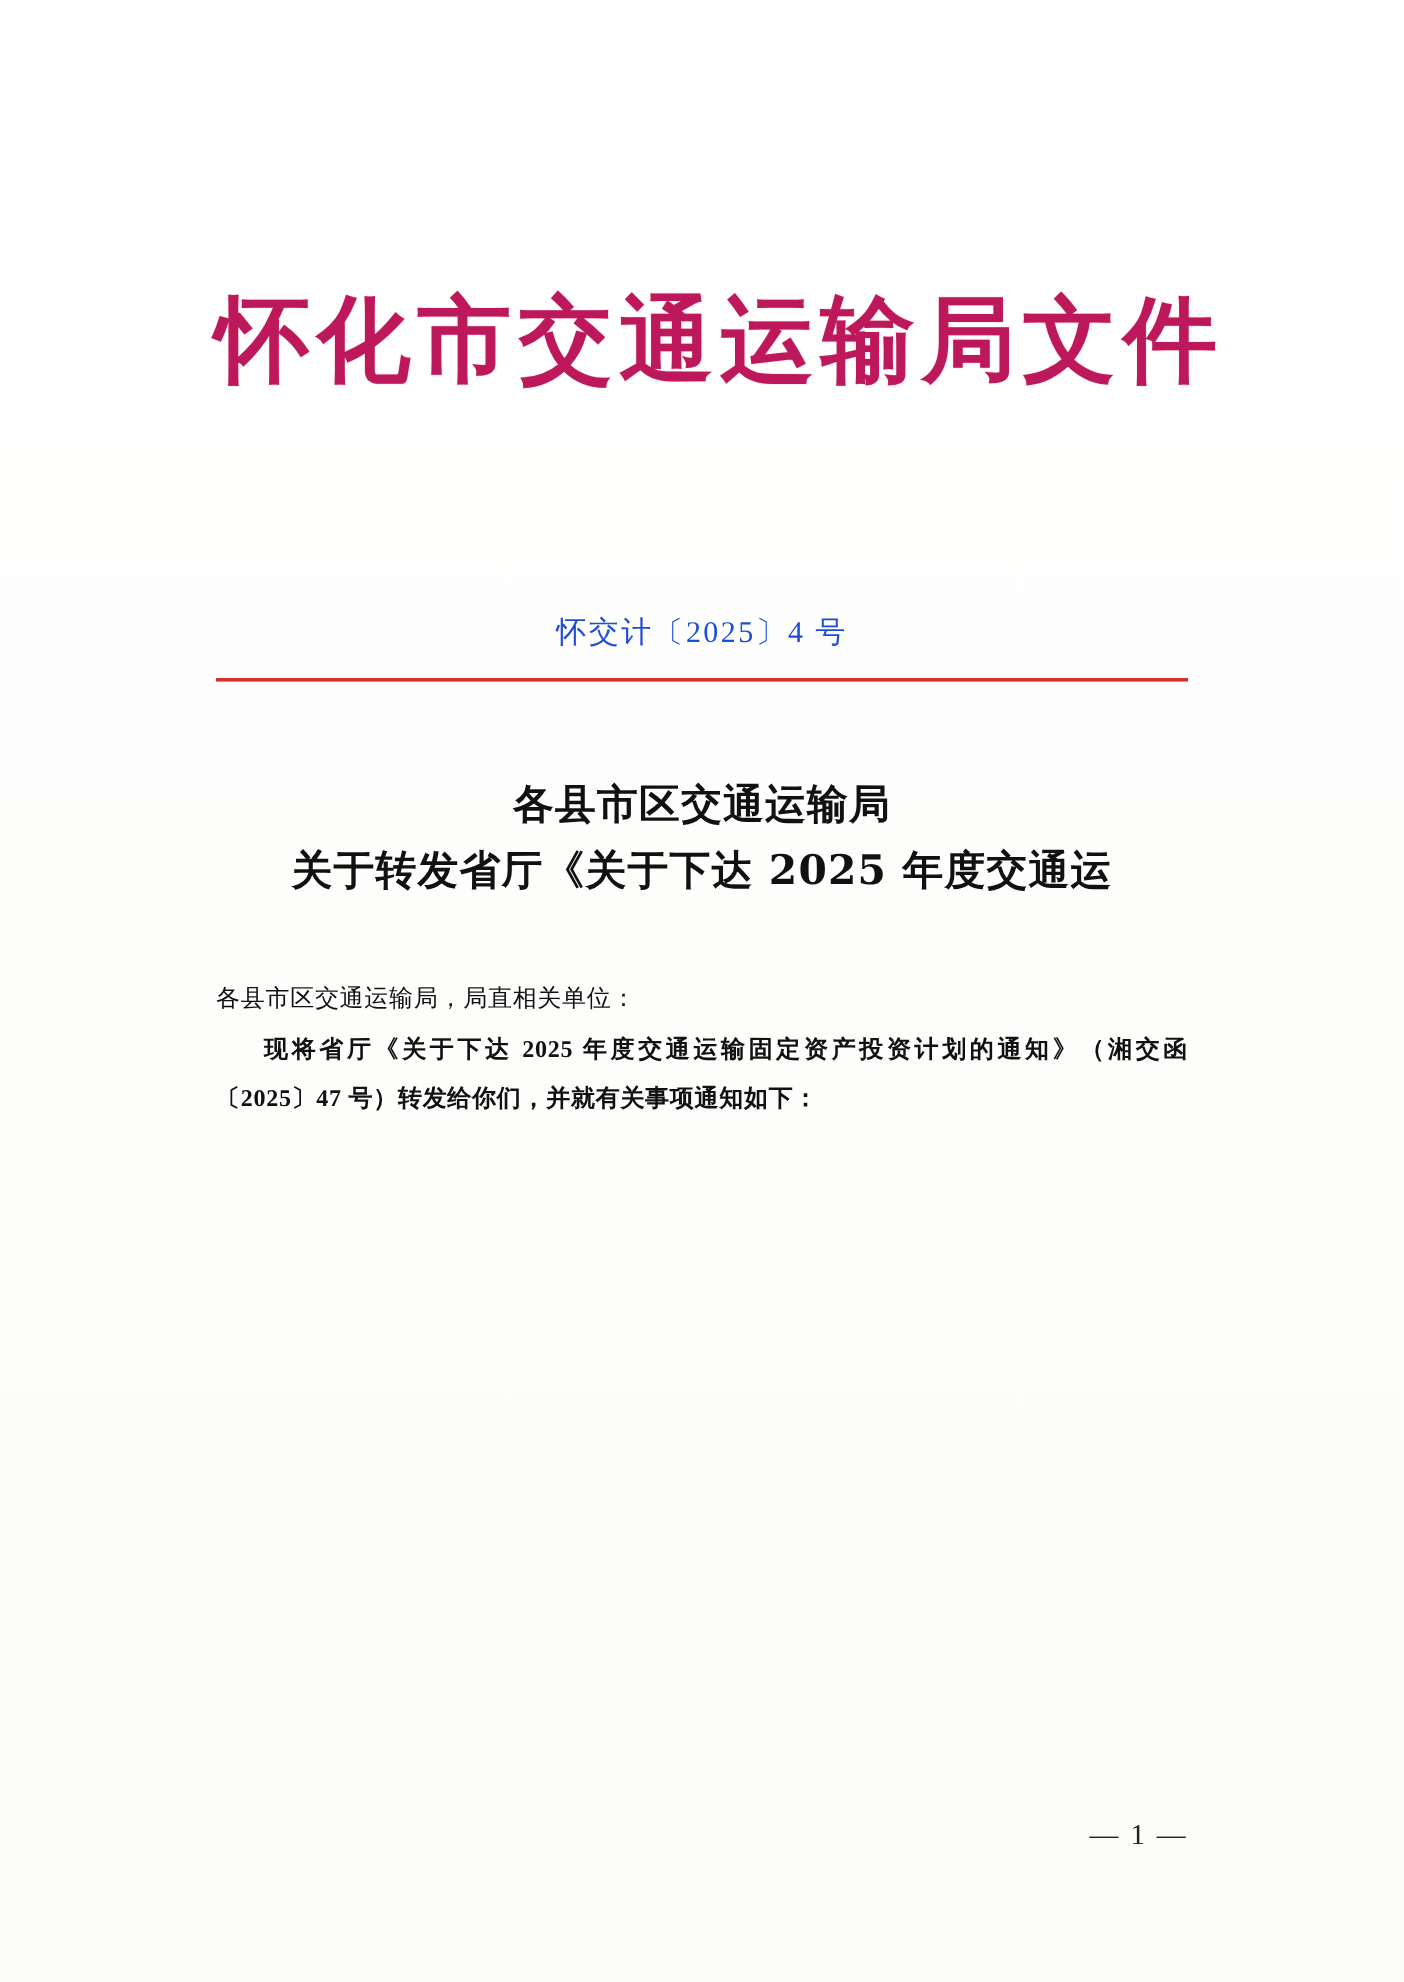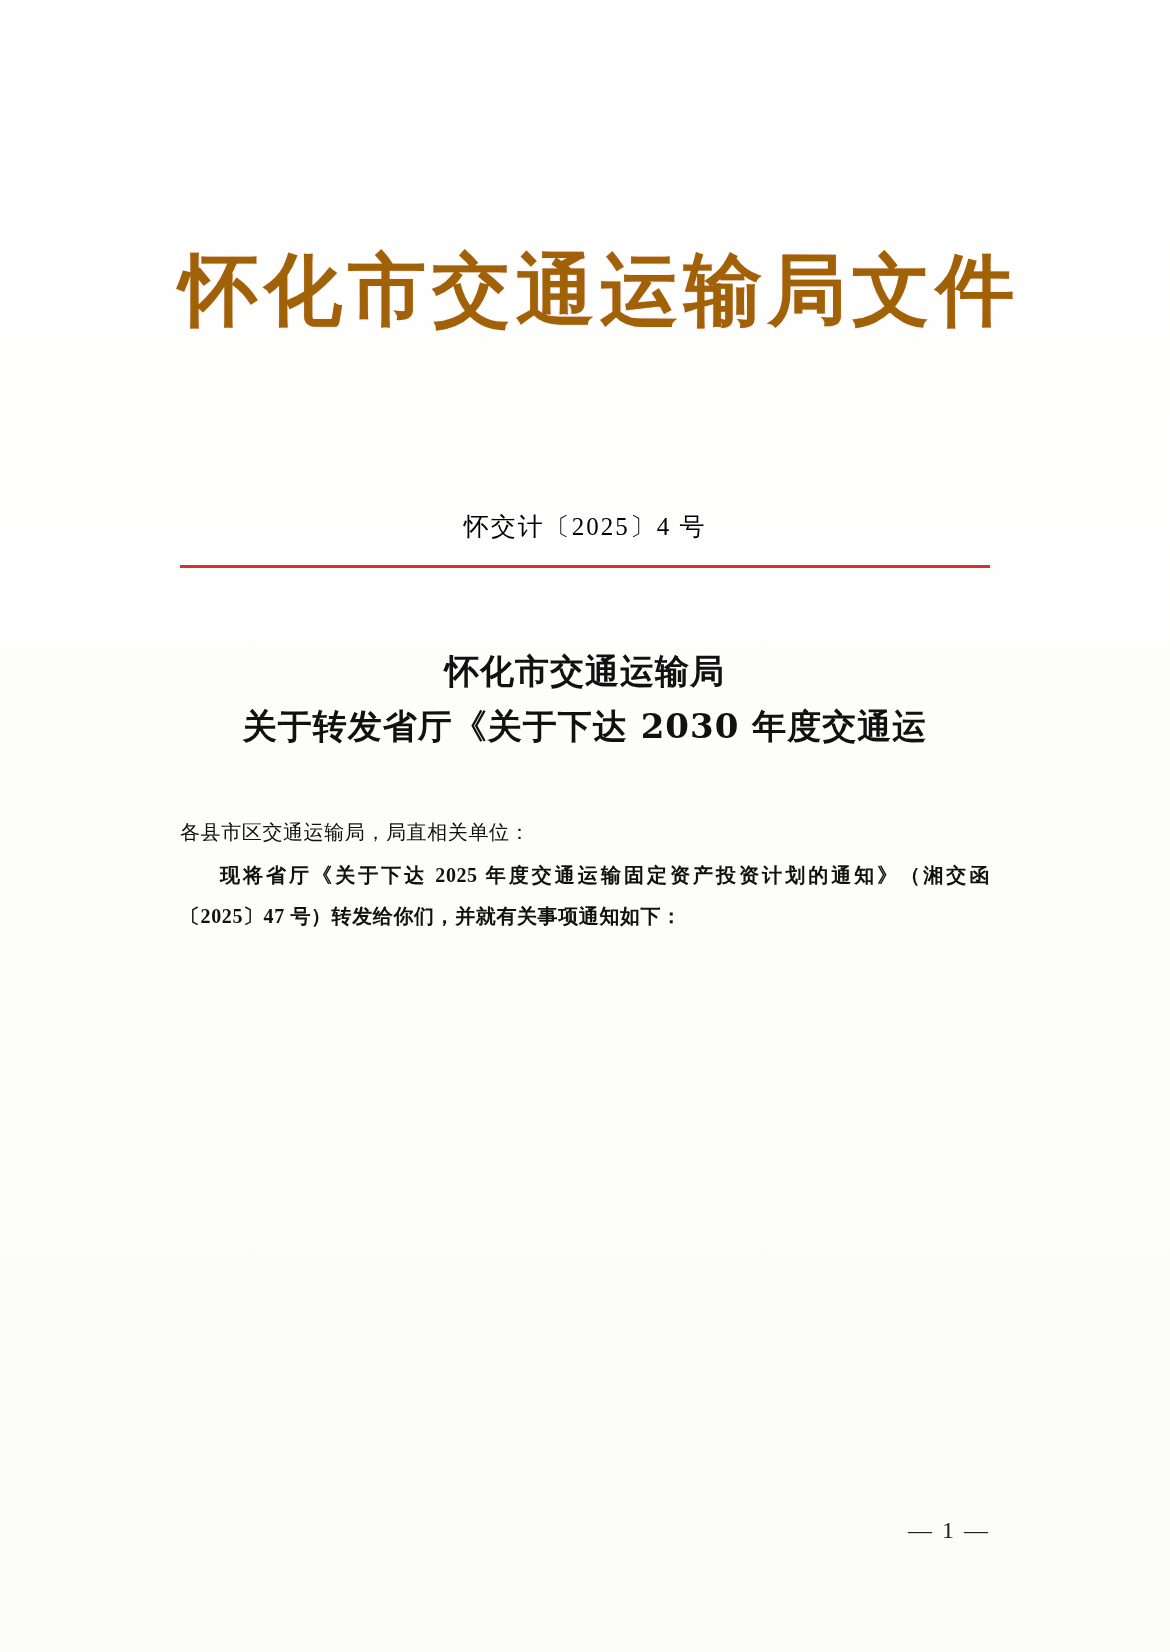--- a/index.html
+++ b/index.html
@@ -29,40 +29,40 @@
     padding: 0 180px;
     box-sizing: border-box;
   }
 
   
   .masthead {
     text-align: center;
     margin-top: 248px;
   }
   .masthead-title {
-    font-family: Liberation Sans, sans-serif;
+    font-family: Liberation Mono, monospace;
     font-weight: bold;
     font-size: 78px;
     letter-spacing: 6px;
-    color: #a16207;
+    color: #be185d;
     line-height: 1.1;
     white-space: nowrap;
     text-shadow: 0 0 1px rgba(212,51,44,0.45);
   }
 
   
   .docnum-wrap {
     margin-top: 176px;
     text-align: center;
   }
   .docnum {
     font-family: "Liberation Serif", "DejaVu Serif", serif;
     font-size: 25px;
     letter-spacing: 2px;
-    color: #000000;
+    color: #1d4ed8;
   }
   .red-rule {
     margin-top: 22px;
     height: 3px;
     background: #d4332c;
     width: 100%;
   }
 
   
   .doc-title {
@@ -118,22 +118,22 @@
     <div class="masthead">
       <div class="masthead-title">怀化市交通运输局文件</div>
     </div>
 
     <div class="docnum-wrap">
       <div class="docnum">怀交计〔2025〕4 号</div>
       <div class="red-rule"></div>
     </div>
 
     <div class="doc-title">
-      <div>怀化市交通运输局</div>
-      <div>关于转发省厅《关于下达 2030 年度交通运</div>
+      <div>各县市区交通运输局</div>
+      <div>关于转发省厅《关于下达 2025 年度交通运</div>
     </div>
 
     <div class="body-text">
       <p class="salutation">各县市区交通运输局，局直相关单位：</p>
       <p class="para">现将省厅《关于下达 2025 年度交通运输固定资产投资计划的通知》（湘交函〔2025〕47 号）转发给你们，并就有关事项通知如下：</p>
     </div>
 
   </div>
 
   <div class="page-number">— 1 —</div>

